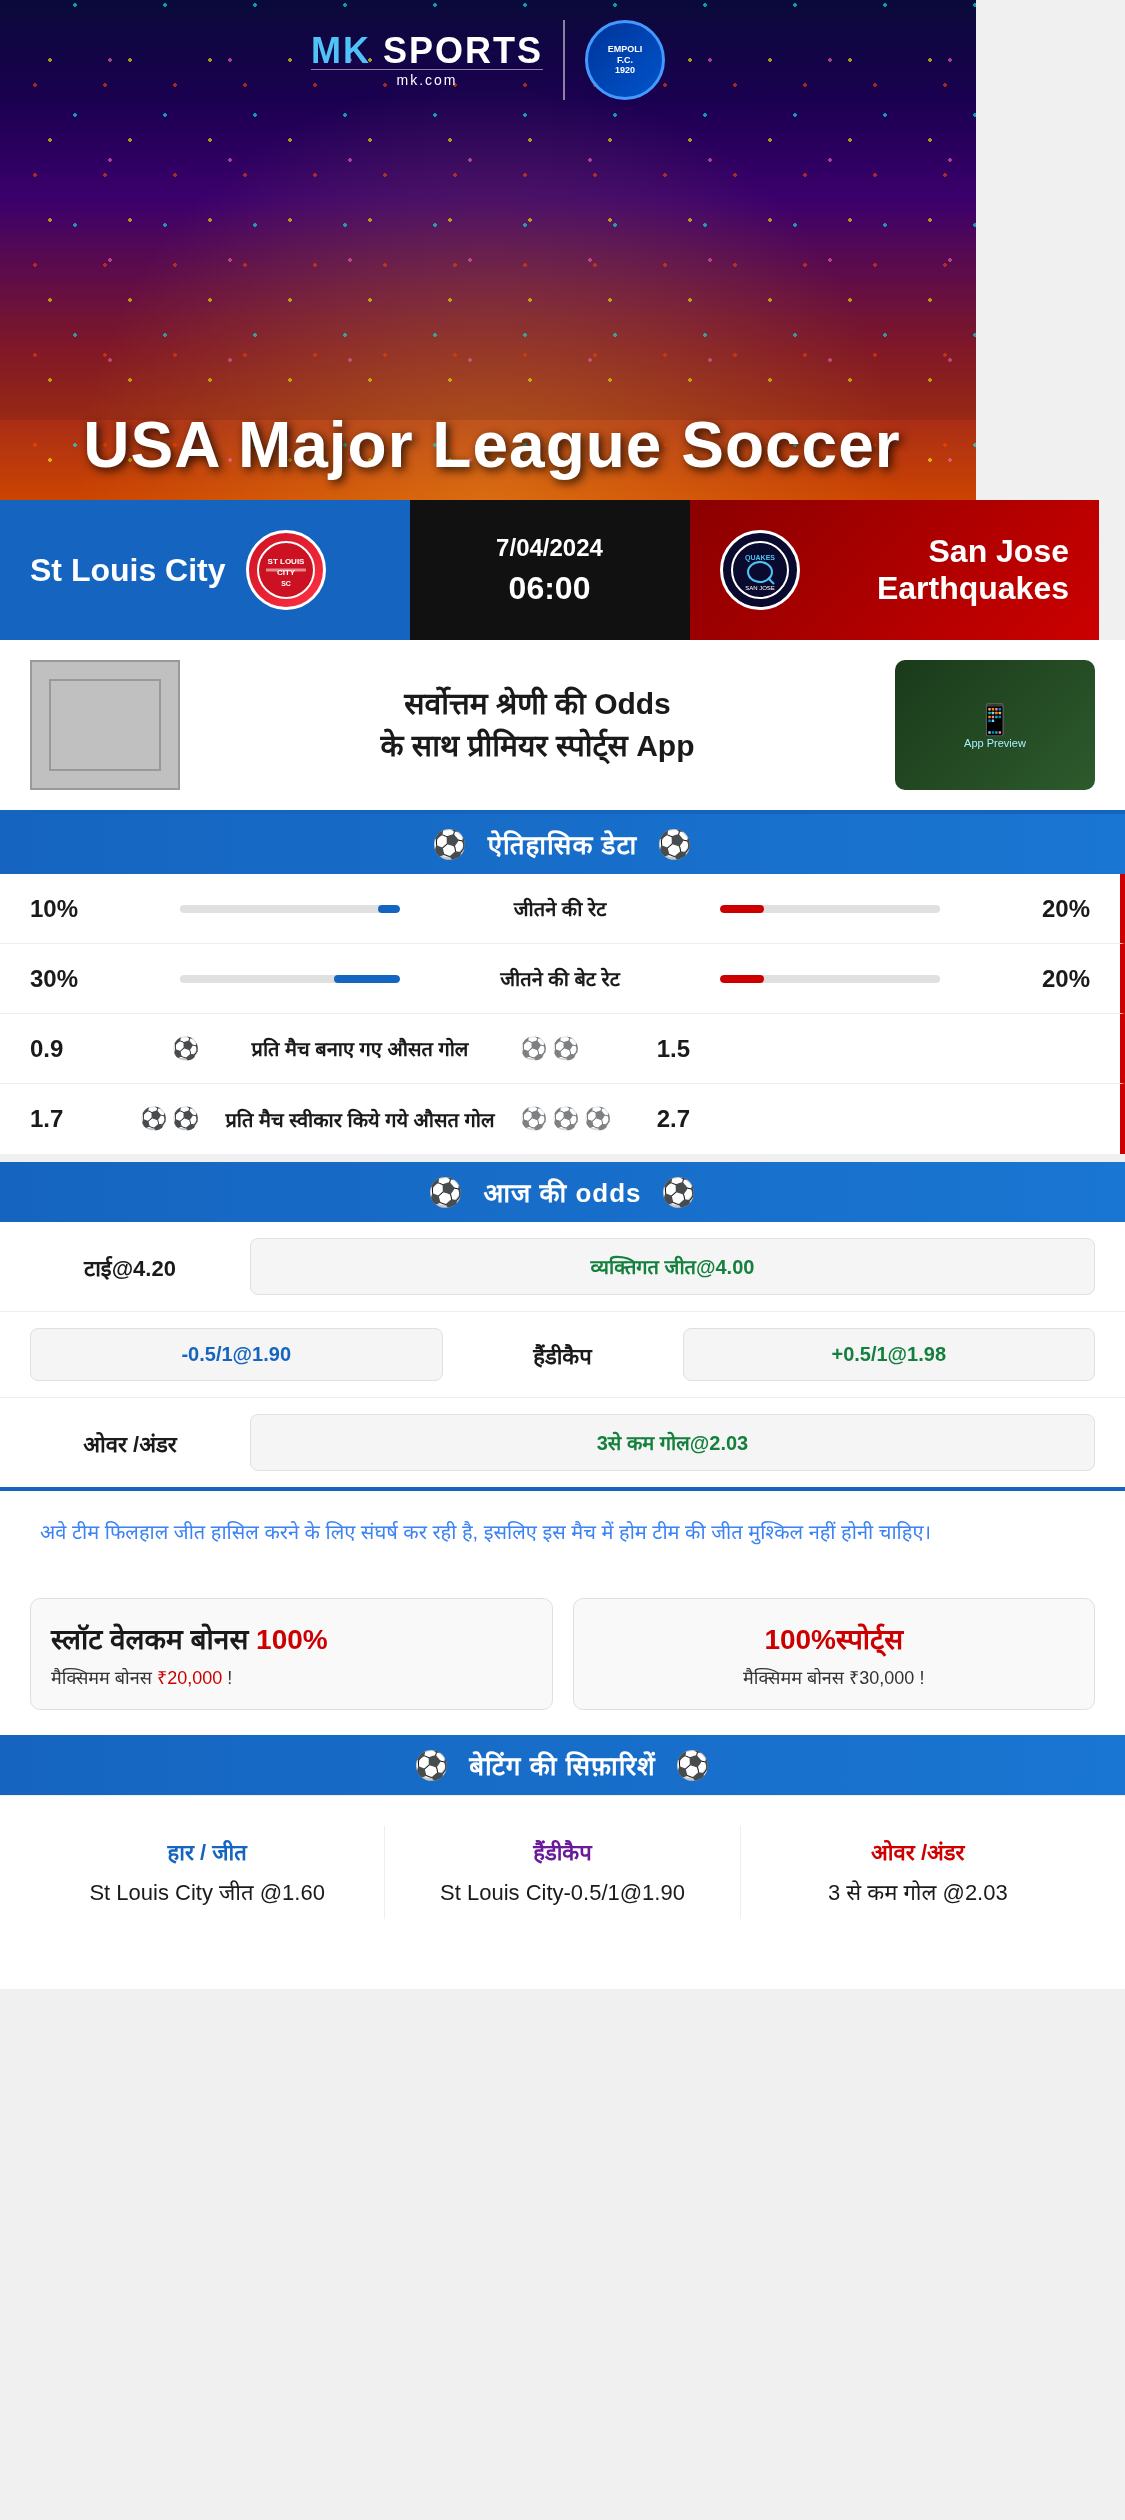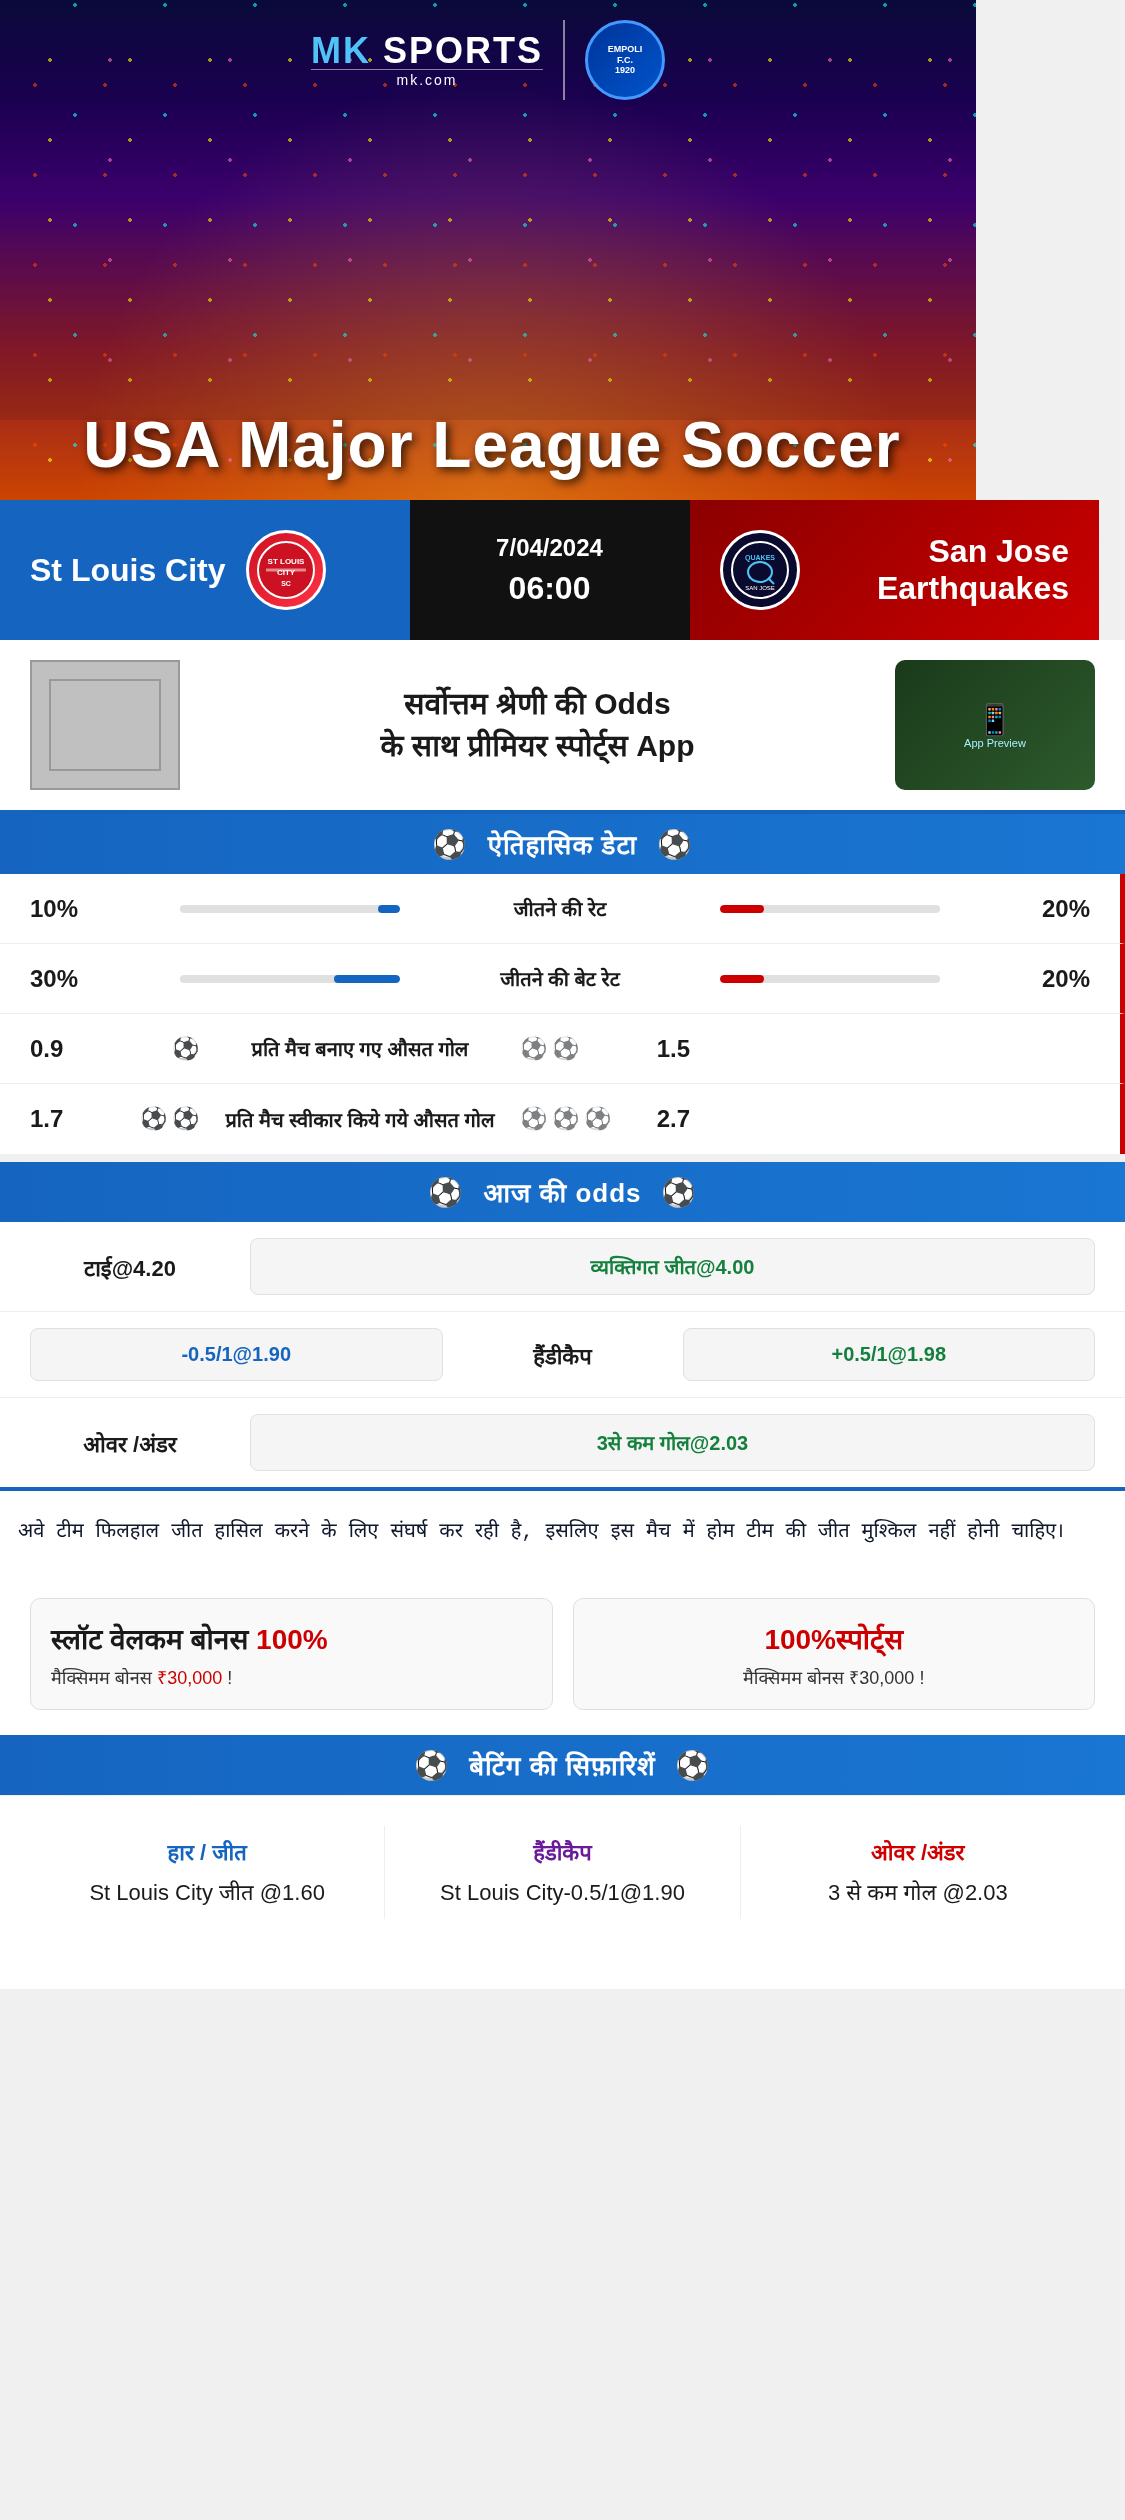--- a/index.html
+++ b/index.html
@@ -383,26 +383,25 @@
       font-size: 22px;
       font-weight: 700;
       color: #1a1a1a;
       flex-shrink: 0;
     }
 
     
     .analysis-text {
       width: 1125px;
       background: white;
-      padding: 25px 18px;
+      padding: 25px 40px;
       font-size: 20px;
-      color: #0f172a;
+      color: #3b82f6;
       line-height: 1.6;
       border-top: 4px solid #1565c0;
-      font-family: Liberation Mono, monospace;
     }
 
     
     .bonus-section {
       width: 1125px;
       background: white;
       display: flex;
       padding: 25px 30px;
       gap: 20px;
     }
@@ -648,21 +647,21 @@
 <div class="analysis-text">
   <span>अवे टीम फिलहाल जीत हासिल करने के लिए संघर्ष कर रही है, इसलिए इस मैच में होम टीम की जीत मुश्किल नहीं होनी चाहिए।</span>
 </div>
 
 <div class="bonus-section">
   <div class="bonus-card">
     <div class="bonus-title">
       स्लॉट वेलकम बोनस <span>100%</span>
     </div>
     <div class="bonus-sub">
-      मैक्सिमम बोनस <span class="bonus-sub-red">₹30,000</span>  !
+      मैक्सिमम बोनस <span class="bonus-sub-red">₹20,000</span>  !
     </div>
   </div>
   <div class="bonus-card bonus-card-right">
     <div class="bonus-title" style="color:#cc0000;text-align:center;">
       100%स्पोर्ट्स
     </div>
     <div class="bonus-sub" style="text-align:center;">
       मैक्सिमम बोनस  ₹30,000 !
     </div>
   </div>

